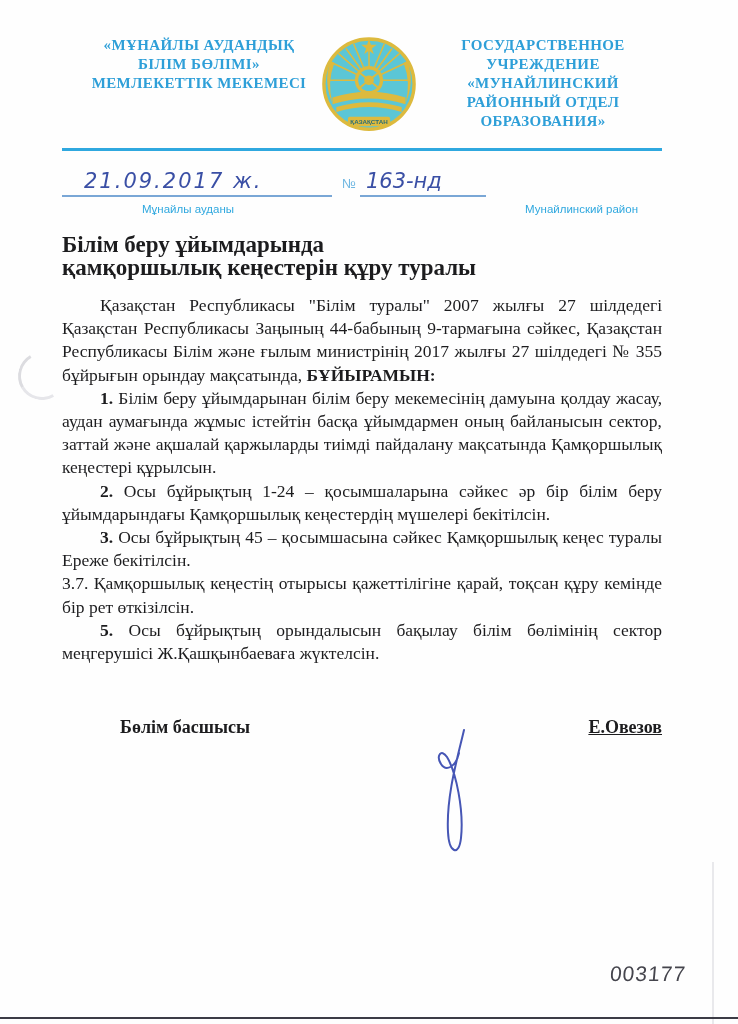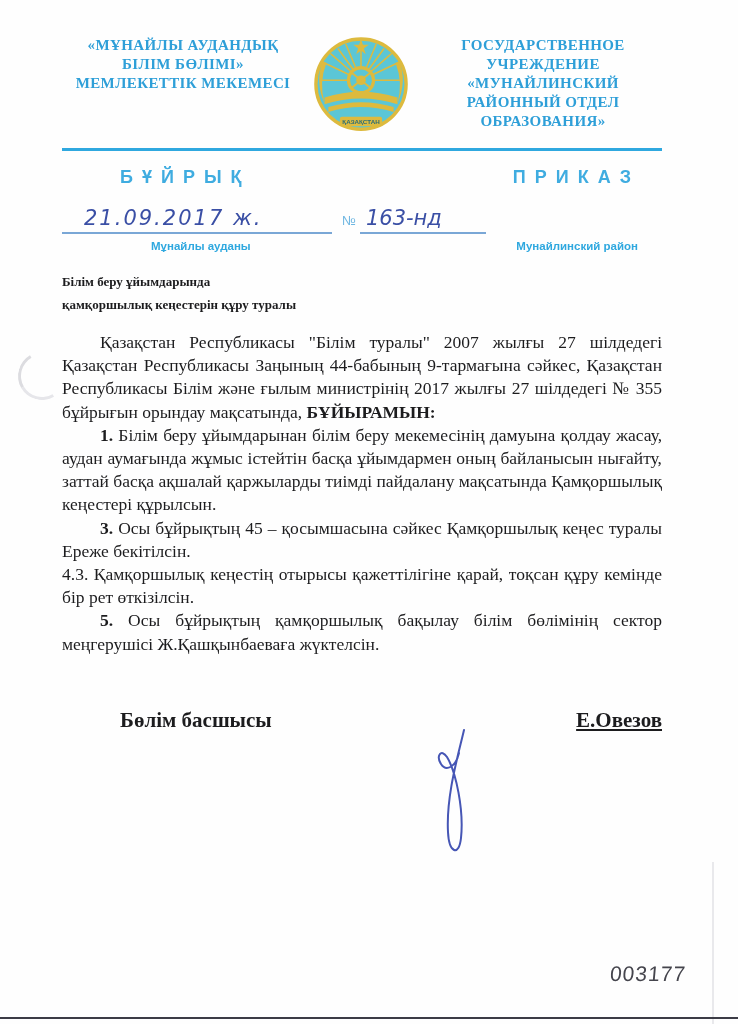--- a/index.html
+++ b/index.html
@@ -6,21 +6,21 @@
   .page{
     position:relative;
     width:738px;height:1024px;
     margin:0 auto;
     background:#fefefe;
     overflow:hidden;
     font-family:"Liberation Serif", serif;
     color:#1c1c1e;
   }
   
-  .header{display:flex;align-items:flex-start;padding:36px 70px 0 62px;}
+  .header{display:flex;align-items:flex-start;padding:36px 70px 0 78px;}
   .org{width:242px;text-align:center;font-weight:bold;font-size:15px;line-height:19px;
        color:#2e9fd8;letter-spacing:.4px;}
   .org.right{width:250px;font-family:Liberation Serif, serif;}
   .emblem-wrap{flex:1;display:flex;justify-content:center;padding-top:0;}
   
   .divider{height:3px;background:#2fa8df;margin:12px 76px 0 62px;}
   
   .order-row{display:flex;margin-top:16px;font-family:"Liberation Sans", sans-serif;}
   .order-title{font-weight:bold;font-size:18px;letter-spacing:9px;color:#3face0;}
   .order-title.kk{margin-left:120px;}
@@ -31,33 +31,33 @@
         font-size:21px;transform:skewX(-6deg);}
   .hand-date{display:inline-block;width:248px;border-bottom:2px solid #7aa7d6;
              padding:0 0 2px 22px;}
   .hand-date .hand{letter-spacing:2px;}
   .num-sign{font-family:"Liberation Sans", sans-serif;color:#6fb7e2;font-size:13px;
             margin:0 4px 6px 10px;}
   .hand-num{display:inline-block;width:120px;border-bottom:2px solid #7aa7d6;
             padding:0 0 2px 6px;}
   
   .region-row{display:flex;margin-top:6px;font-family:"Liberation Sans", sans-serif;
-              font-weight:bold;font-size:11.5px;color:#2fa8df;padding-left:9px;}
+              font-weight:normal;font-size:11.5px;color:#2fa8df;}
   .region-kk{margin-left:142px;}
   .region-ru{margin-left:auto;margin-right:100px;text-align:center;}
   
-  .subject{margin:18px 76px 0 62px;font-weight:bold;font-size:13px;line-height:23px;}
+  .subject{margin:18px 76px 0 62px;font-weight:bold;font-size:23px;line-height:23px;}
   
   .body-text{margin:15px 76px 0 62px;font-size:17.5px;line-height:23.2px;
              text-align:justify;}
   .body-text p{margin:0;}
   .indent{text-indent:38px;}
   b.num{font-weight:bold;}
   
-  .sig-row{display:flex;margin:52px 76px 0 120px;font-weight:bold;font-size:21px;}
+  .sig-row{display:flex;margin:52px 76px 0 120px;font-weight:bold;font-size:18px;}
   .sig-name{margin-left:auto;text-decoration:underline;}
   .sig-mark{position:absolute;left:420px;top:726px;}
   
   .serial{position:absolute;left:610px;top:962px;font-family:"Liberation Sans", sans-serif;
           font-size:21px;color:#45454d;transform:skewX(-5deg);letter-spacing:1px;}
   
   .artifact-crescent{position:absolute;left:18px;top:352px;width:42px;height:42px;
      border-radius:50%;border:3px solid transparent;border-left-color:#dcdce0;
      border-bottom-color:#e6e6ea;transform:rotate(15deg);}
   .artifact-bottom{position:absolute;left:0;bottom:5px;width:100%;height:2px;background:#3c3c46;}
@@ -97,47 +97,44 @@
         <path d="M50,3 L52,9 L58,9 L53,13 L55,19 L50,15 L45,19 L47,13 L42,9 L48,9 Z" fill="#ddba3e"></path>
         <rect x="28" y="84" width="44" height="10" rx="2" fill="#ddba3e"></rect>
         <text x="50" y="92" text-anchor="middle" font-size="6.5" font-family="Liberation Sans, sans-serif" font-weight="bold" fill="#2a6d77">ҚАЗАҚСТАН</text>
       </svg>
     </div>
     <div class="org right">ГОСУДАРСТВЕННОЕ УЧРЕЖДЕНИЕ «МУНАЙЛИНСКИЙ РАЙОННЫЙ ОТДЕЛ ОБРАЗОВАНИЯ»</div>
   </div>
 
   <div class="divider"></div>
 
-  <div class="order-row">
-    <div class="order-title kk">БҰЙРЫҚ</div>
-    <div class="order-title ru">ПРИКАЗ</div>
-  </div>
 
   <div class="hand-row">
     <span class="hand-date"><span class="hand">21.09.2017 ж.</span></span>
     <span class="num-sign">№</span>
     <span class="hand-num"><span class="hand">163-нд</span></span>
   </div>
 
   <div class="region-row">
     <div class="region-kk">Мұнайлы ауданы</div>
     <div class="region-ru">Мунайлинский район</div>
   </div>
 
   <div class="subject">
     <div>Білім беру ұйымдарында</div>
     <div>қамқоршылық кеңестерін құру туралы</div>
   </div>
 
   <div class="body-text">
     <p class="indent"><span>Қазақстан Республикасы "Білім туралы" 2007 жылғы 27 шілдедегі Қазақстан Республикасы Заңының 44-бабының 9-тармағына сәйкес, Қазақстан Республикасы Білім және ғылым министрінің 2017 жылғы 27 шілдедегі № 355 бұйрығын орындау мақсатында,</span> <b>БҰЙЫРАМЫН:</b></p>
-    <p class="indent"><b class="num">1.</b> <span>Білім беру ұйымдарынан білім беру мекемесінің дамуына қолдау жасау, аудан аумағында жұмыс істейтін басқа ұйымдармен оның байланысын нығайту, заттай басқа ақшалай қаржыларды тиімді пайдалану мақсатында Қамқоршылық кеңестері құрылсын.</span></p>
+    <p class="indent"><b class="num">1.</b> <span>Білім беру ұйымдарынан білім беру мекемесінің дамуына қолдау жасау, аудан аумағында жұмыс істейтін басқа ұйымдармен оның байланысын сектор, заттай және ақшалай қаржыларды тиімді пайдалану мақсатында Қамқоршылық кеңестері құрылсын.</span></p>
+    <p class="indent"><b class="num">2.</b> <span>Осы бұйрықтың 1-24 – қосымшаларына сәйкес әр бір білім беру ұйымдарындағы Қамқоршылық кеңестердің мүшелері бекітілсін.</span></p>
     <p class="indent"><b class="num">3.</b> <span>Осы бұйрықтың 45 – қосымшасына сәйкес Қамқоршылық кеңес туралы Ереже бекітілсін.</span></p>
-    <p><span class="num">4.3.</span> <span>Қамқоршылық кеңестің отырысы қажеттілігіне қарай, тоқсан құру кемінде бір рет өткізілсін.</span></p>
-    <p class="indent"><b class="num">5.</b> <span>Осы бұйрықтың қамқоршылық бақылау білім бөлімінің сектор меңгерушісі Ж.Қашқынбаеваға жүктелсін.</span></p>
+    <p><span class="num">3.7.</span> <span>Қамқоршылық кеңестің отырысы қажеттілігіне қарай, тоқсан құру кемінде бір рет өткізілсін.</span></p>
+    <p class="indent"><b class="num">5.</b> <span>Осы бұйрықтың орындалысын бақылау білім бөлімінің сектор меңгерушісі Ж.Қашқынбаеваға жүктелсін.</span></p>
   </div>
 
   <div class="sig-row">
     <div>Бөлім басшысы</div>
     <div class="sig-name">Е.Овезов</div>
   </div>
 
   <svg class="sig-mark" width="58" height="140" viewBox="0 0 58 140">
     <path d="M44,4 C38,30 26,70 28,106 C29,127 39,131 41,112 C44,84 36,46 27,31 C21,22 16,30 21,38 C26,46 36,41 39,27" fill="none" stroke="#4656b5" stroke-width="2" stroke-linecap="round"></path>
   </svg>

